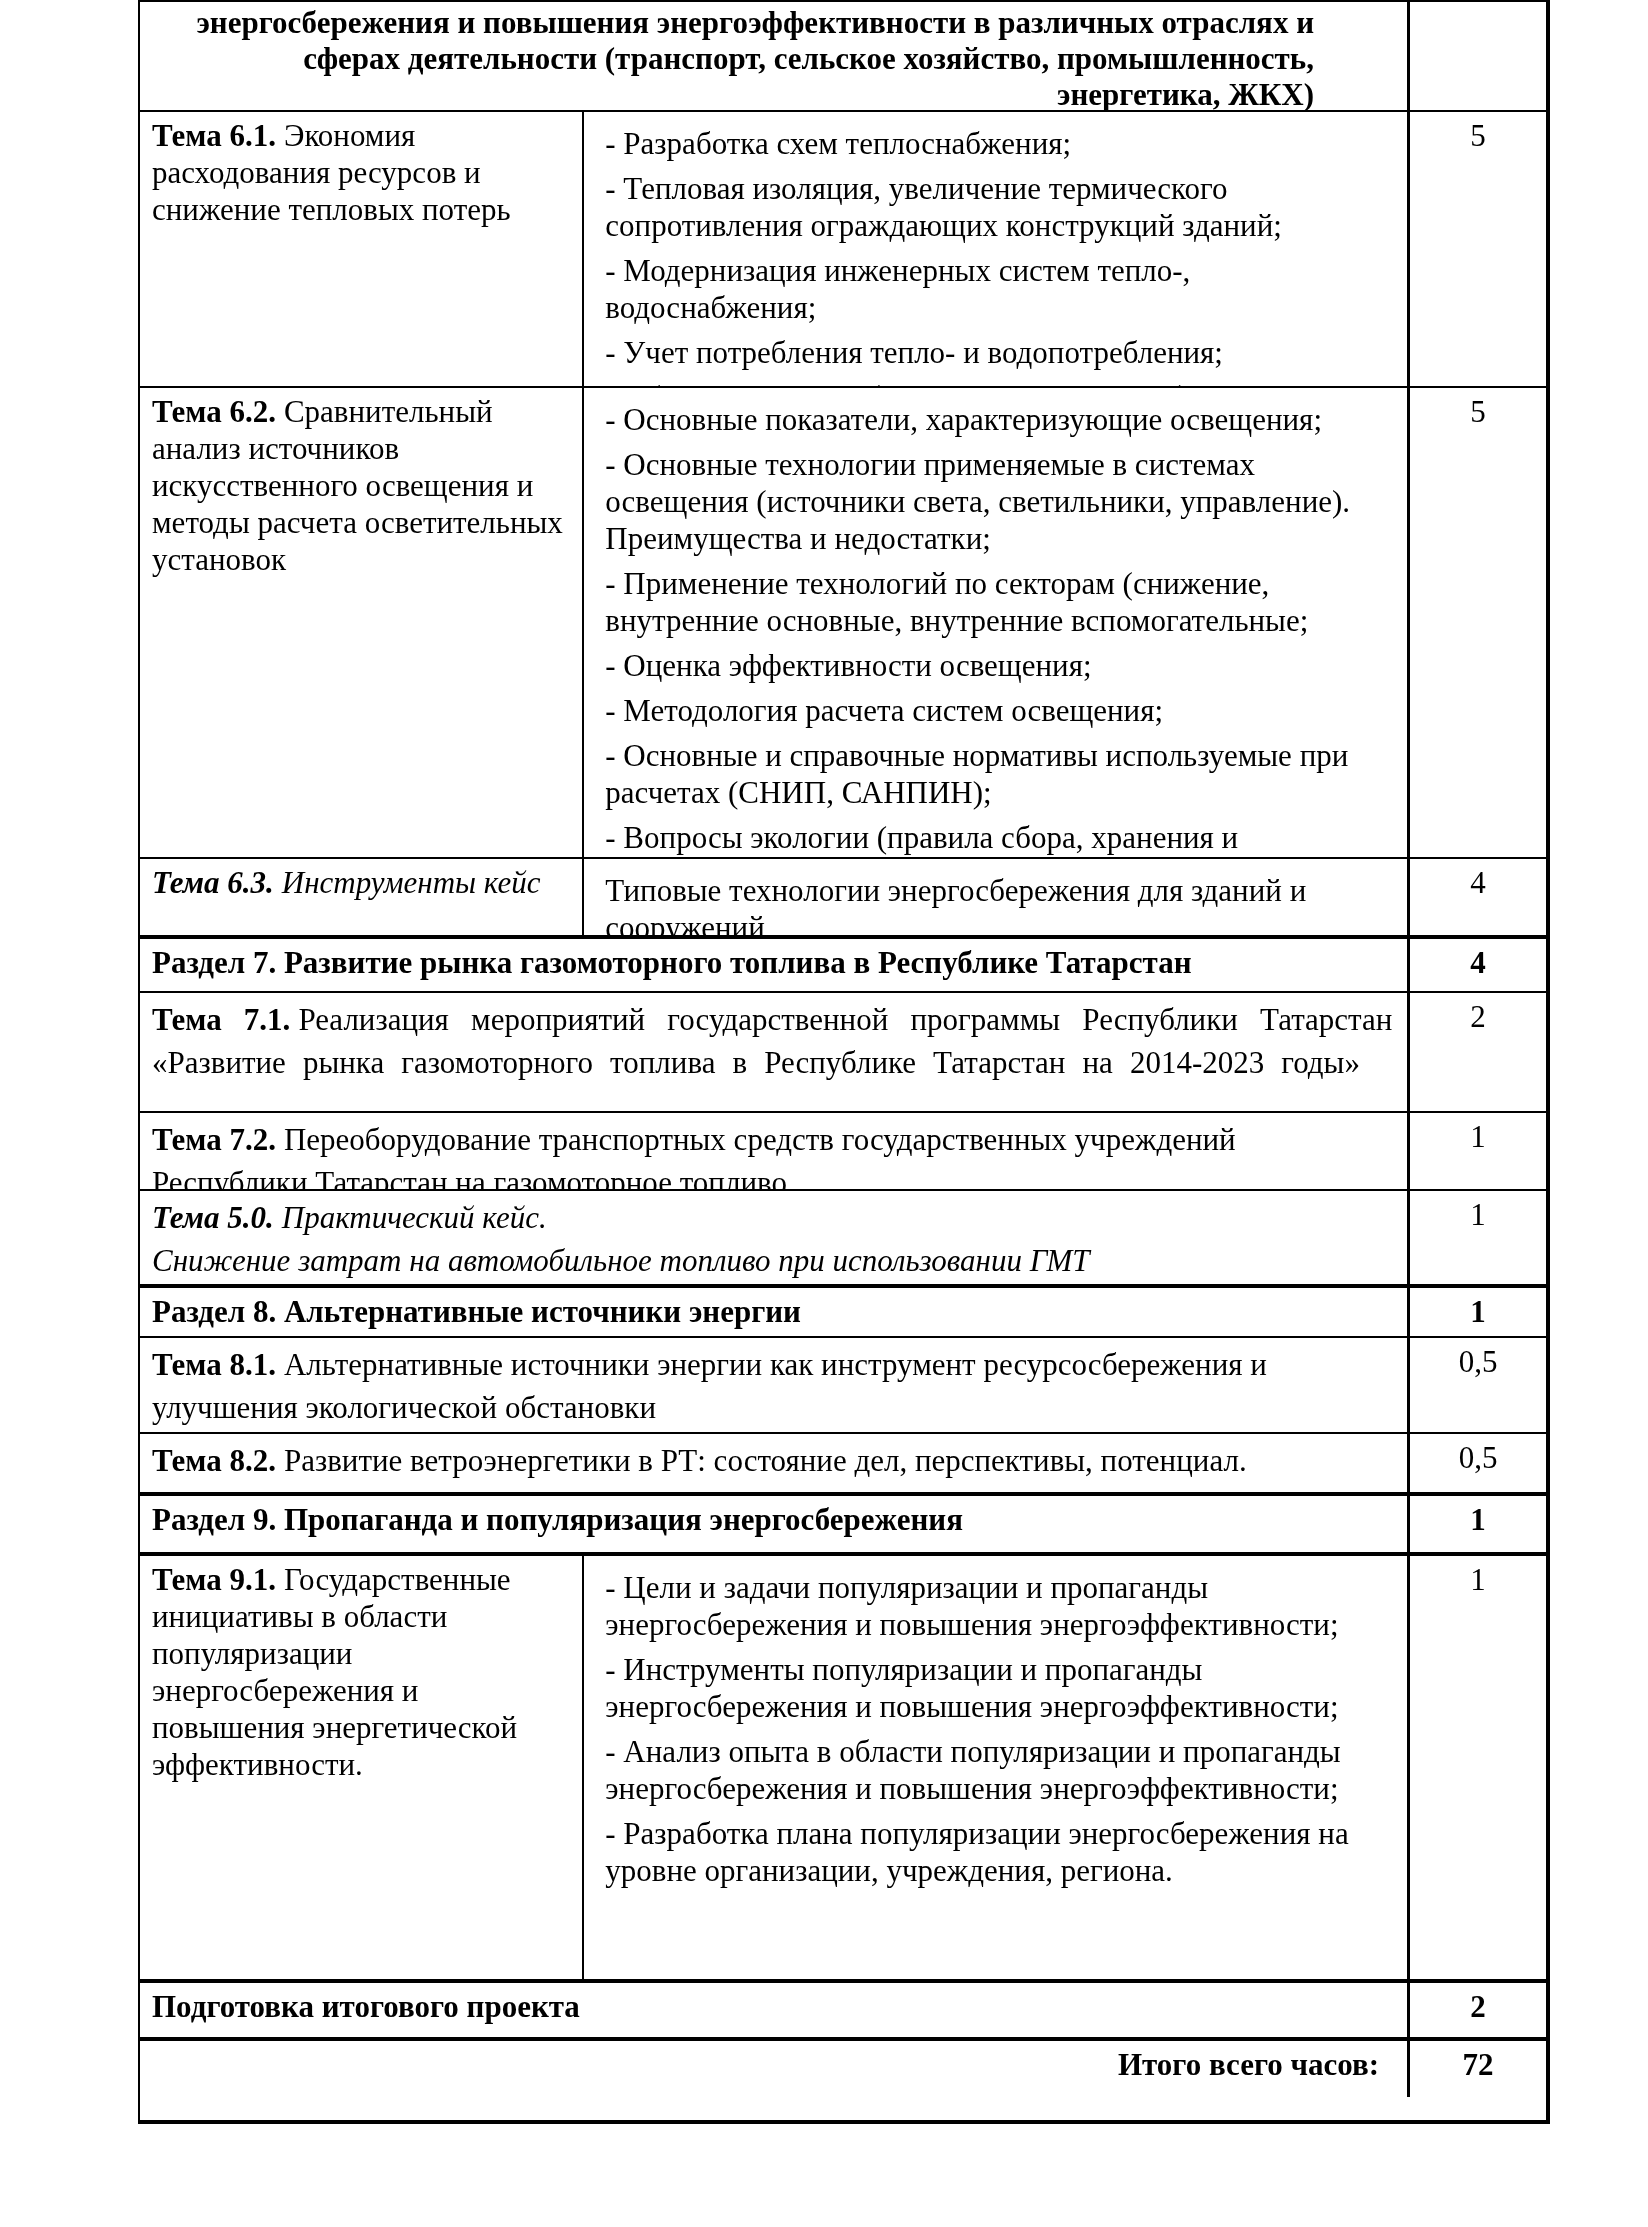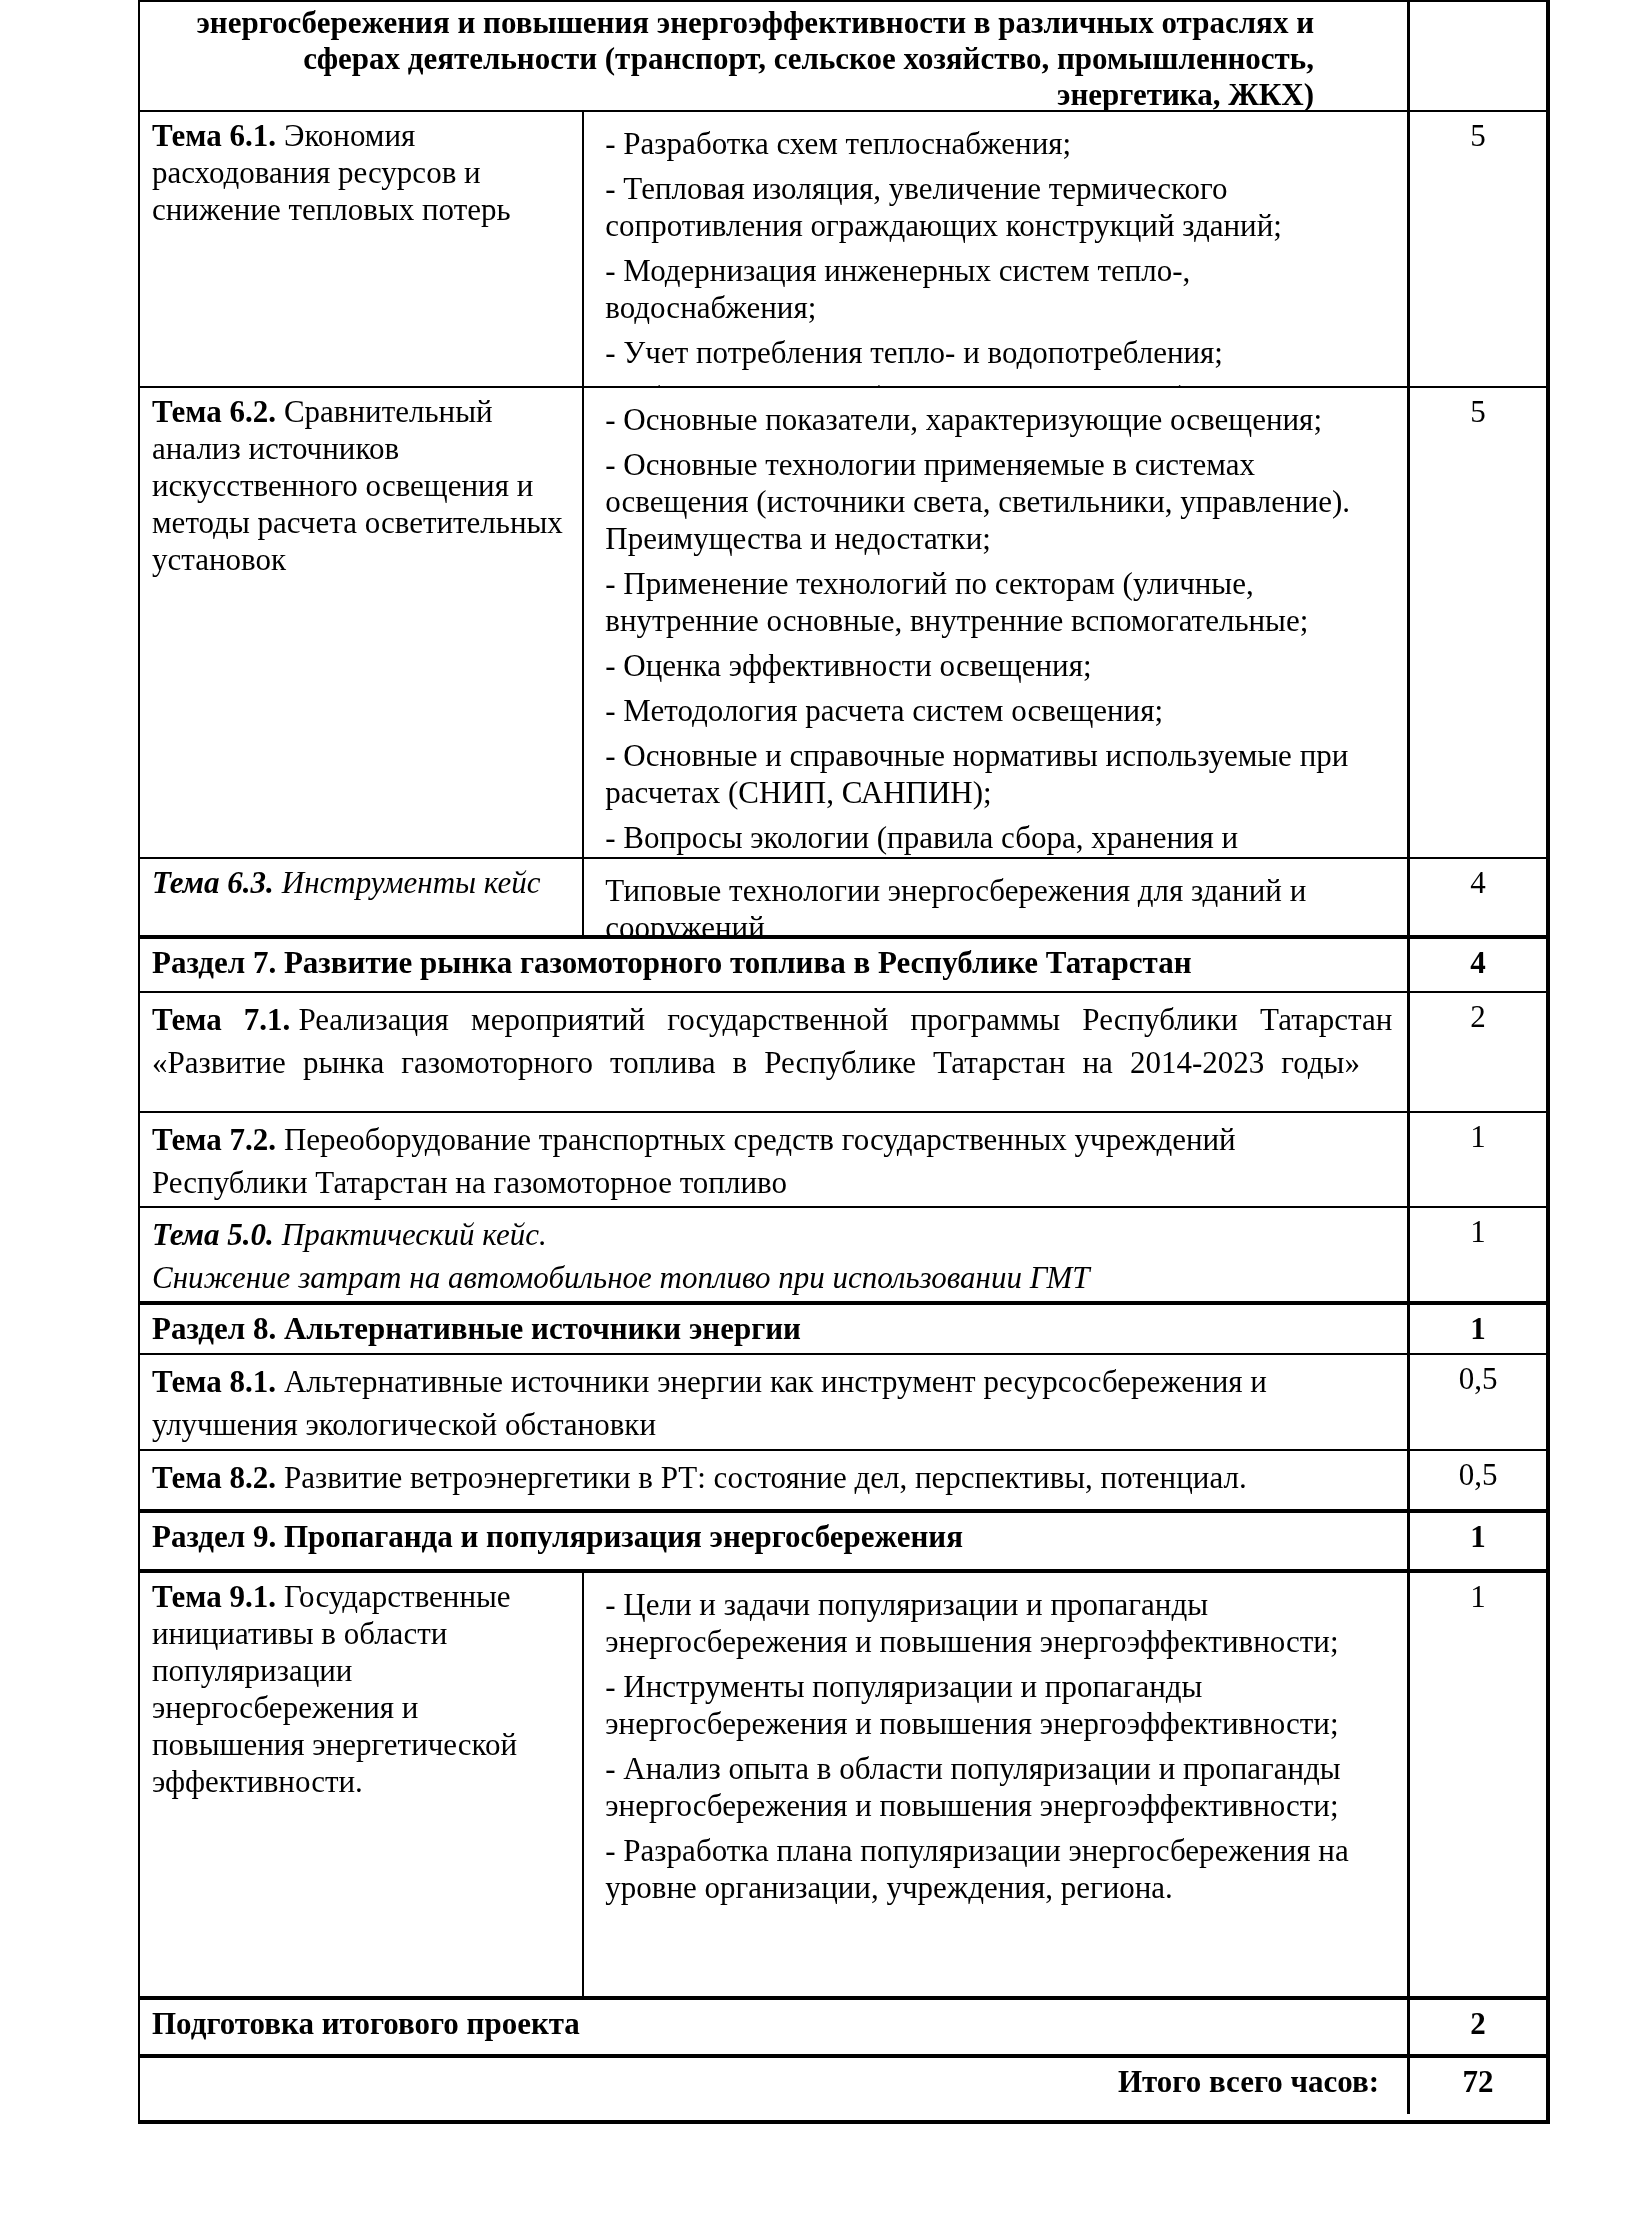--- a/index.html
+++ b/index.html
@@ -65,21 +65,21 @@
     </div>
   </div>
 
   <div class="row" style="height:471px">
     <div class="c1">
       <span class="b lbl">Тема 6.2.</span><span>Сравнительный анализ источников искусственного освещения и методы расчета осветительных установок</span>
     </div>
     <div class="c2">
       <div class="li">- Основные показатели, характеризующие освещения;</div>
       <div class="li">- Основные технологии применяемые в системах освещения (источники света, светильники, управление). Преимущества и недостатки;</div>
-      <div class="li">- Применение технологий по секторам (уличные, внутренние основные, внутренние вспомогательные;</div>
+      <div class="li">- Применение технологий по секторам (снижение, внутренние основные, внутренние вспомогательные;</div>
       <div class="li">- Оценка эффективности освещения;</div>
       <div class="li">- Методология расчета систем освещения;</div>
       <div class="li">- Основные и справочные нормативы используемые при расчетах (СНИП, САНПИН);</div>
       <div class="li">- Вопросы экологии (правила сбора, хранения и утилизации газоразрядных ламп).</div>
     </div>
     <div class="ch">
       <span>5</span>
     </div>
   </div>
 
@@ -106,21 +106,21 @@
 
   <div class="row" style="height:120px">
     <div class="cm lh64 just">
       <span class="b lbl">Тема 7.1.</span><span>Реализация мероприятий государственной программы Республики Татарстан «Развитие рынка газомоторного топлива в Республике Татарстан на 2014-2023 годы»</span>
     </div>
     <div class="ch">
       <span>2</span>
     </div>
   </div>
 
-  <div class="row" style="height:95px">
+  <div class="row" style="height:78px">
     <div class="cm lh64">
       <span class="b lbl">Тема 7.2.</span><span>Переоборудование транспортных средств государственных учреждений Республики Татарстан на газомоторное топливо</span>
     </div>
     <div class="ch">
       <span>1</span>
     </div>
   </div>
 
   <div class="row" style="height:95px">
     <div class="cm lh64 it">

